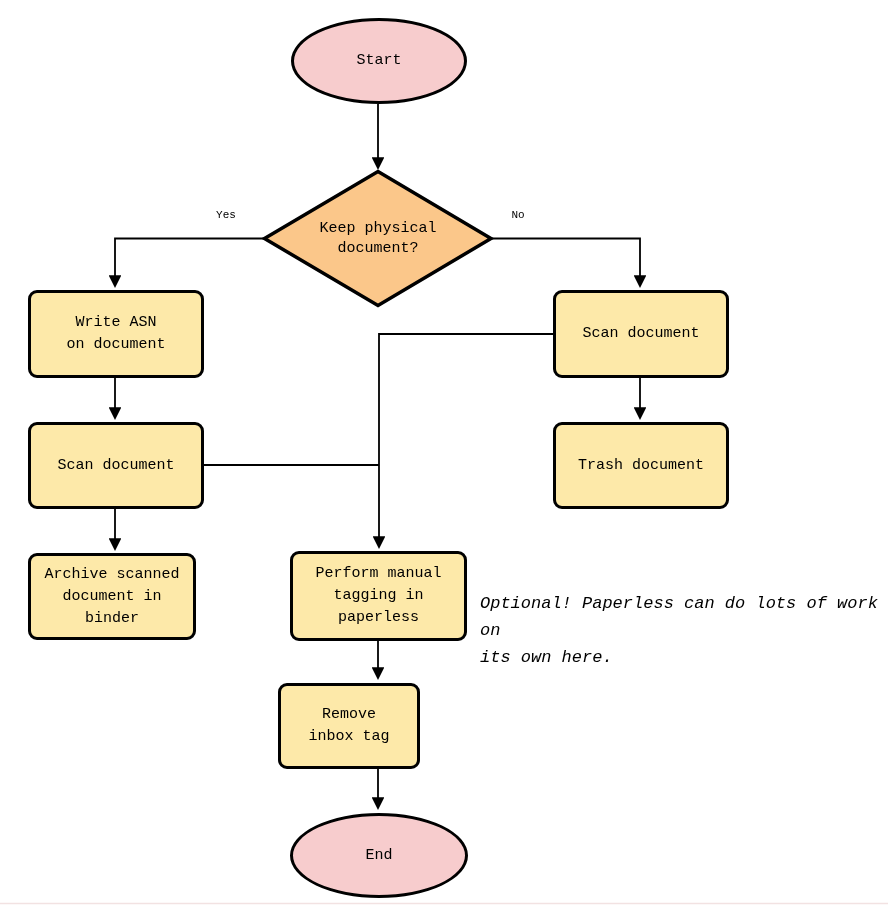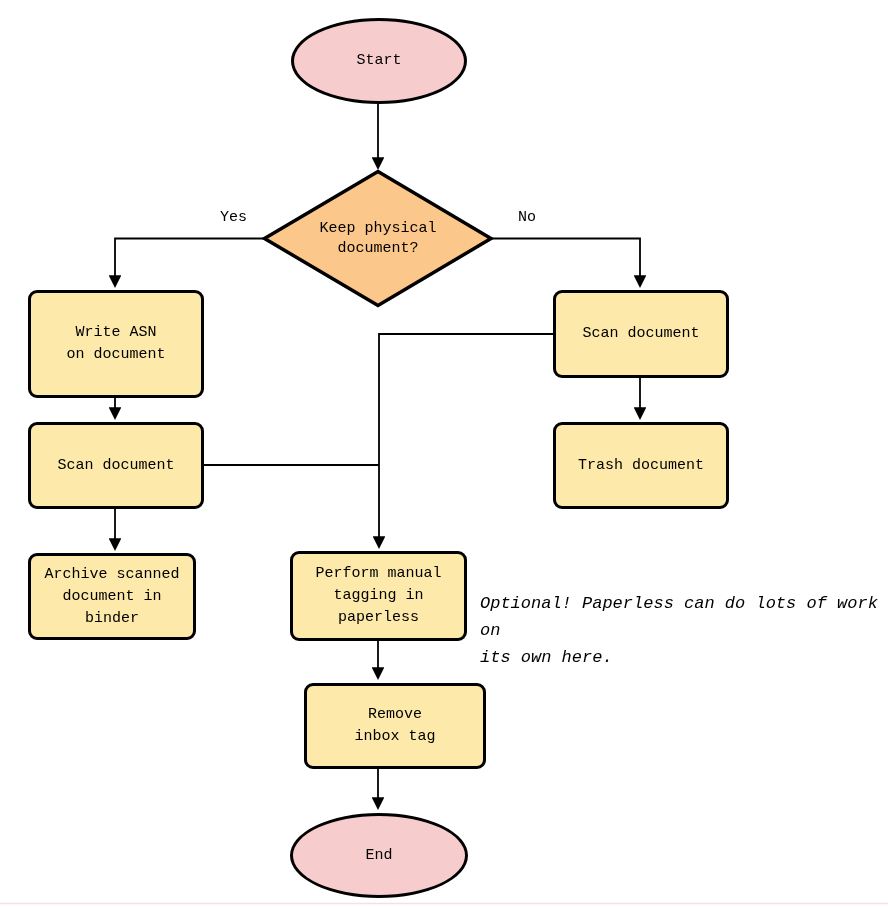--- a/index.html
+++ b/index.html
@@ -19,21 +19,21 @@
   .process{
     background:var(--process-fill,#fde9a9);
     border:3px solid var(--stroke,#000);border-radius:9px;
   }
   .terminal{
     background:var(--terminal-fill,#f7cccd);
     border:3.5px solid var(--stroke,#000);border-radius:50%;
   }
   .decision-label{position:absolute;display:flex;align-items:center;justify-content:center;
     text-align:center;white-space:pre-line;font-size:15px;line-height:20px;}
-  .edge-label{position:absolute;font-size:15px;text-align:right;}
+  .edge-label{position:absolute;font-size:11px;text-align:center;}
   .annotation{
     position:absolute;font-style:italic;font-size:17px;line-height:27px;
     white-space:pre-line;
   }
 </style>
 </head>
 <body>
 
 <div id="canvas">
 
@@ -59,38 +59,38 @@
 
   <div class="node terminal" style="left:291px;top:18px;width:176px;height:86px;">Start</div>
 
   <div class="decision-label" style="left:278px;top:205px;width:200px;height:67px;">Keep physical
 document?</div>
 
   <span class="edge-label" style="left:205px;top:209px;width:42px;">Yes</span>
 
   <span class="edge-label" style="left:500px;top:209px;width:36px;">No</span>
 
-  <div class="node process" style="left:28px;top:290px;width:176px;height:108px;">Write ASN
+  <div class="node process" style="left:28px;top:290px;width:176px;height:88px;">Write ASN
 on document</div>
 
   <div class="node process" style="left:28px;top:422px;width:176px;height:87px;">Scan document</div>
 
   <div class="node process" style="left:28px;top:553px;width:168px;height:87px;">Archive scanned
 document in
 binder</div>
 
   <div class="node process" style="left:553px;top:290px;width:176px;height:88px;">Scan document</div>
 
   <div class="node process" style="left:290px;top:551px;width:177px;height:90px;">Perform manual
 tagging in
 paperless</div>
 
   <div class="node process" style="left:553px;top:422px;width:176px;height:87px;">Trash document</div>
 
   <div class="annotation" style="left:480px;top:590px;width:410px;">Optional! Paperless can do lots of work on
 its own here.</div>
 
-  <div class="node process" style="left:304px;top:683px;width:182px;height:86px;">Remove
+  <div class="node process" style="left:278px;top:683px;width:142px;height:86px;">Remove
 inbox tag</div>
 
   <div class="node terminal" style="left:290px;top:813px;width:178px;height:85px;">End</div>
 
 </div>
 
 </body></html>

